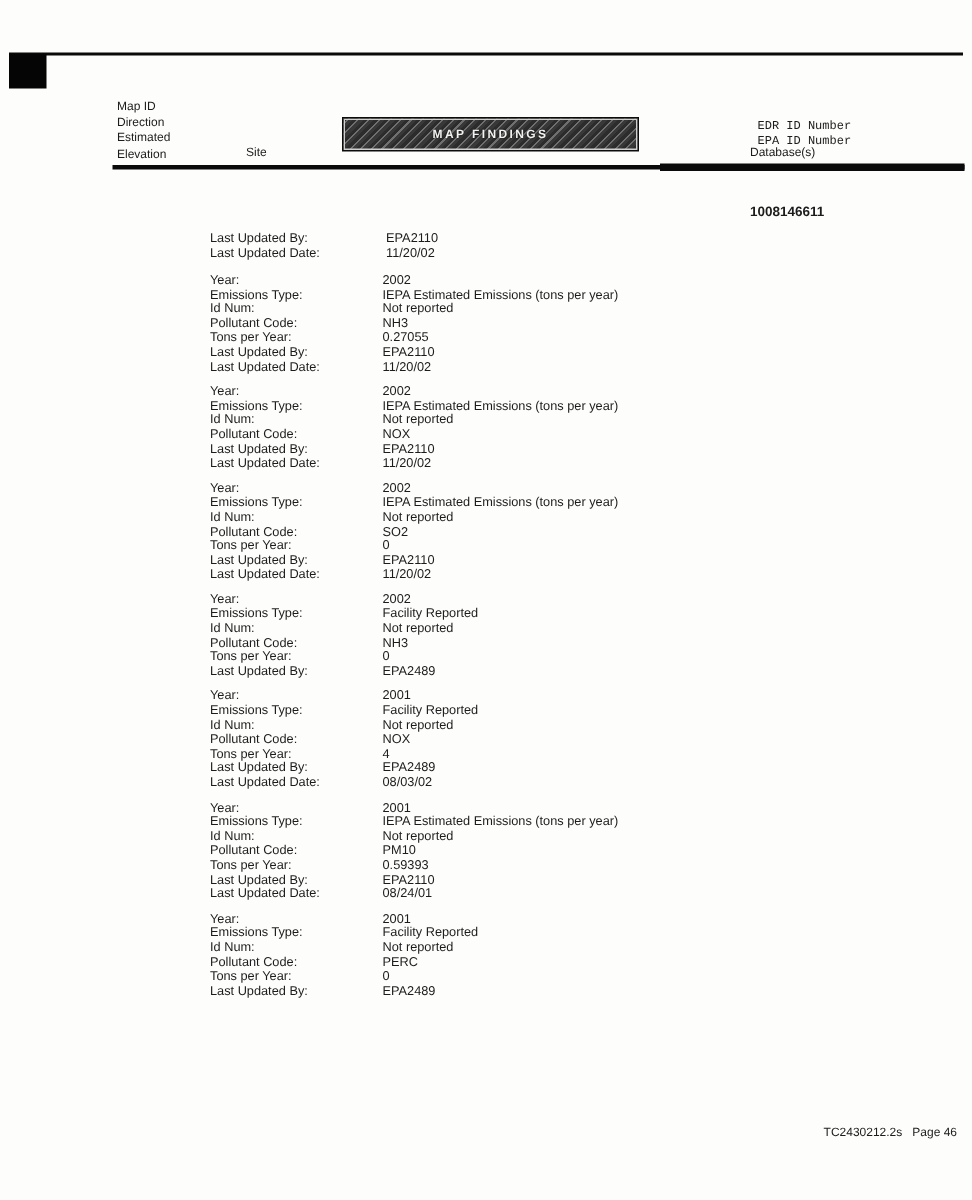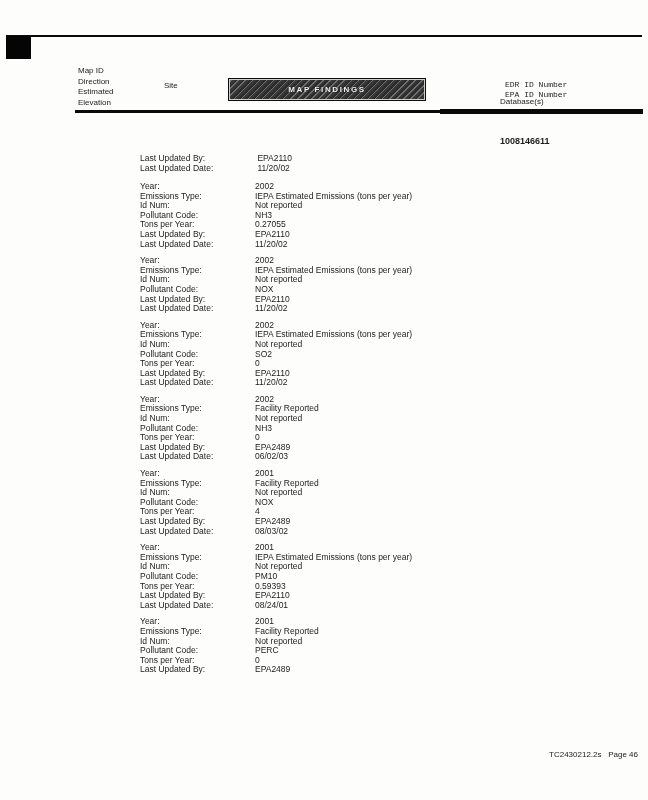--- a/index.html
+++ b/index.html
@@ -10,21 +10,21 @@
     background:#fdfdfb;
     font-family:"Liberation Sans", sans-serif;
     color:#1c1c1c;
     overflow:hidden;
   }
   
   .scan-topline{position:absolute;left:6px;top:35px;width:636px;height:2px;background:#0a0a0a;}
   .scan-corner{position:absolute;left:6px;top:36px;width:25px;height:23px;background:#050505;}
   
   .hdr-left{position:absolute;left:78px;top:66px;font-size:8px;line-height:10.5px;}
-  .hdr-site{position:absolute;left:120px;top:81px;font-size:8px;padding-left:44px;}
+  .hdr-site{position:absolute;left:120px;top:97px;font-size:8px;padding-left:44px;}
   .hdr-db{position:absolute;left:452px;top:97px;font-size:8px;padding-left:48px;}
   .hdr-right{position:absolute;left:505px;top:80px;font-size:8px;line-height:10px;font-family:Liberation Mono, monospace;}
   .banner{
     position:absolute;left:228px;top:62px;width:196px;height:21px;
     border:1px solid #0c0c0c;
     background:repeating-linear-gradient(135deg,#2c2c2c 0 2px,#6f6f6f 2px 3px,#383838 3px 5px);
     box-shadow:inset 0 0 0 1px #cfcfcf;
     display:flex;align-items:center;justify-content:center;margin-top:16px;
   }
   .banner-text{color:#f2f2f0;font-size:8px;font-weight:bold;letter-spacing:1.6px;text-shadow:0 0 1px #000;}
@@ -112,21 +112,20 @@
         <div class="field-row"><span class="flabel">Last Updated By:</span><span class="fvalue">EPA2110</span></div>
         <div class="field-row"><span class="flabel">Last Updated Date:</span><span class="fvalue">11/20/02</span></div>
       </div>
       <div class="record">
         <div class="field-row"><span class="flabel">Year:</span><span class="fvalue">2002</span></div>
         <div class="field-row"><span class="flabel">Emissions Type:</span><span class="fvalue">Facility Reported</span></div>
         <div class="field-row"><span class="flabel">Id Num:</span><span class="fvalue">Not reported</span></div>
         <div class="field-row"><span class="flabel">Pollutant Code:</span><span class="fvalue">NH3</span></div>
         <div class="field-row"><span class="flabel">Tons per Year:</span><span class="fvalue">0</span></div>
         <div class="field-row"><span class="flabel">Last Updated By:</span><span class="fvalue">EPA2489</span></div>
-        <div class="field-row"><span class="flabel">Last Updated Date:</span><span class="fvalue">06/02/03</span></div>
       </div>
       <div class="record">
         <div class="field-row"><span class="flabel">Year:</span><span class="fvalue">2001</span></div>
         <div class="field-row"><span class="flabel">Emissions Type:</span><span class="fvalue">Facility Reported</span></div>
         <div class="field-row"><span class="flabel">Id Num:</span><span class="fvalue">Not reported</span></div>
         <div class="field-row"><span class="flabel">Pollutant Code:</span><span class="fvalue">NOX</span></div>
         <div class="field-row"><span class="flabel">Tons per Year:</span><span class="fvalue">4</span></div>
         <div class="field-row"><span class="flabel">Last Updated By:</span><span class="fvalue">EPA2489</span></div>
         <div class="field-row"><span class="flabel">Last Updated Date:</span><span class="fvalue">08/03/02</span></div>
       </div>

